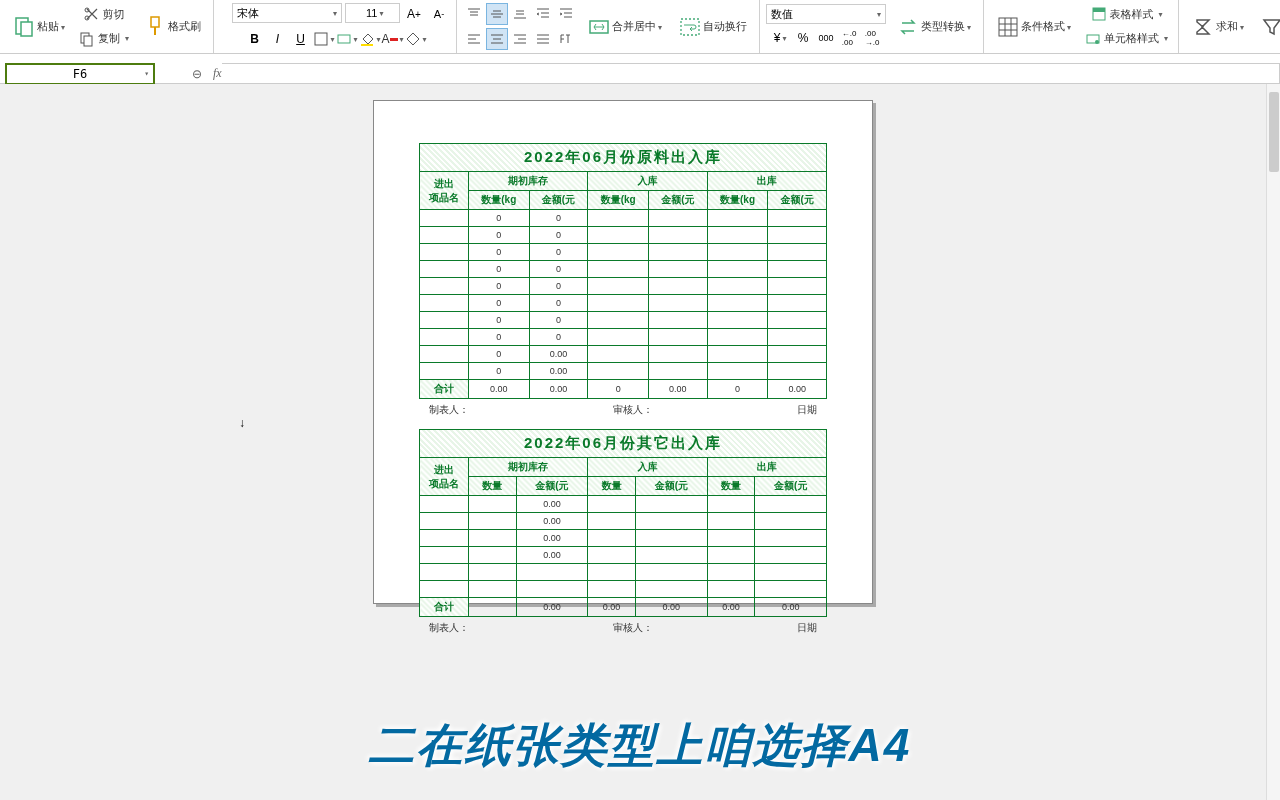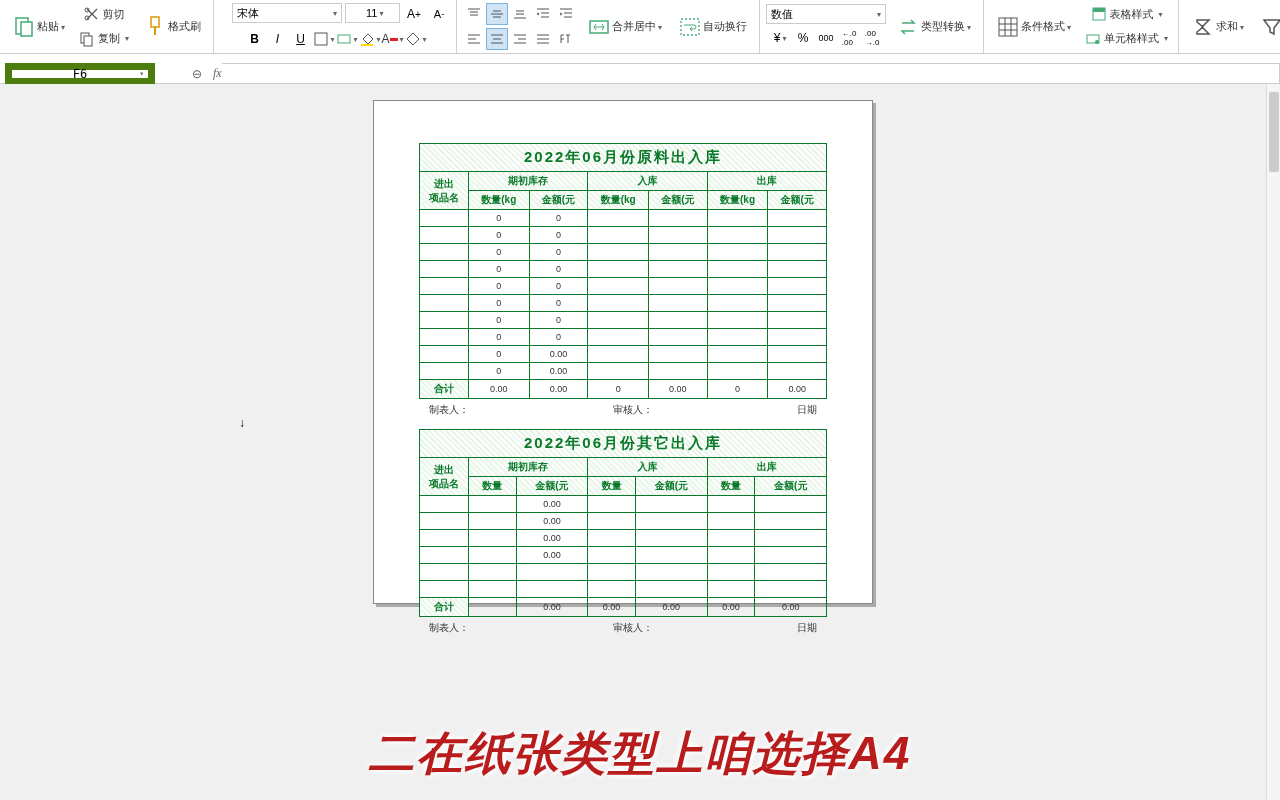--- a/index.html
+++ b/index.html
@@ -18,21 +18,21 @@
 .font-sel { width: 110px; height: 20px; border: 1px solid #ccc; font-size: 11px; padding: 1px 4px; background: #fff; display: flex; align-items: center; justify-content: space-between; }
 .size-sel { width: 55px; height: 20px; border: 1px solid #ccc; font-size: 11px; padding: 1px 20px; background: #fff; display: flex; align-items: center; justify-content: space-between; }
 .num-sel { width: 120px; height: 20px; border: 1px solid #ccc; font-size: 11px; padding: 1px 4px; background: #fff; display: flex; align-items: center; justify-content: space-between; }
 
 .fmt-row { display: flex; gap: 1px; }
 .fmt-btn { width: 22px; height: 22px; display: flex; align-items: center; justify-content: center; cursor: pointer; }
 .fmt-btn.active { background: #d0e4f5; border: 1px solid #7ab5e0; }
 
 
 .formula-bar { height: 30px; border-bottom: 1px solid #ccc; display: flex; align-items: center; background: #fff; padding-top: 10px; }
-.name-box { width: 150px; height: 22px; border: 7px solid #4d7c0f; display: flex; align-items: center; justify-content: center; font-family: monospace; font-size: 12px; margin-left: 5px; position: relative; }
+.name-box { width: 150px; height: 22px; border: 2px solid #4d7c0f; display: flex; align-items: center; justify-content: center; font-family: monospace; font-size: 12px; margin-left: 5px; position: relative; }
 .name-box .drop { position: absolute; right: 4px; }
 .fb-ico { width: 24px; text-align: center; color: #666; cursor: pointer; margin-left: 30px; }
 .fx { font-style: italic; font-family: serif; margin-left: 4px; color: #666; }
 .formula-input { flex: 1; height: 22px; border: 1px solid #ccc; border-left: none; padding: 0 6px; }
 
 
 .sheet-area { position: relative; height: 716px; background: #f0f0f0; overflow: hidden; }
 .paper { position: absolute; left: 373px; top: 16px; width: 500px; height: 504px; background: #fff; border: 1px solid #888; box-shadow: 3px 3px 0 #aaa; }
 .scrollbar-v { position: absolute; right: 0; top: 0; width: 14px; height: 100%; background: #f5f5f5; border-left: 1px solid #ddd; }
 .scroll-thumb { position: absolute; top: 8px; left: 2px; width: 10px; height: 80px; background: #ccc; border-radius: 2px; }
@@ -42,21 +42,21 @@
 .sheet-content { padding: 42px 45px; }
 .tbl-title { text-align: center; font-size: 15px; font-weight: bold; color: #0a7a2a; letter-spacing: 2px; padding: 4px 0; background: repeating-linear-gradient(45deg, #e8f5e8, #e8f5e8 2px, #fff 2px, #fff 4px); border: 1px solid #0a7a2a; border-bottom: none; }
 .tbl { width: 100%; border-collapse: collapse; font-size: 10px; }
 .tbl th, .tbl td { border: 1px solid #0a7a2a; padding: 2px 3px; text-align: center; height: 17px; }
 .tbl th { color: #0a7a2a; font-weight: bold; background: repeating-linear-gradient(45deg, #e8f5e8, #e8f5e8 2px, #fff 2px, #fff 4px); font-size: 10px; }
 .tbl td { color: #333; font-size: 9px; }
 .tbl .hdr-row th { height: 15px; }
 .footer-row { display: flex; justify-content: space-between; font-size: 10px; color: #333; padding: 4px 10px 12px; }
 
 
-.caption { position: absolute; left: 0; right: 0; bottom: 15px; text-align: center; font-size: 46px; font-weight: 900; font-style: italic; color: #b91c1c; text-shadow: 2px 2px 4px #fff, -2px -2px 4px #fff; letter-spacing: 2px; pointer-events: none; }
+.caption { position: absolute; left: 0; right: 0; bottom: 23px; text-align: center; font-size: 46px; font-weight: 900; font-style: italic; color: #0369a1; text-shadow: 2px 2px 4px #fff, -2px -2px 4px #fff; letter-spacing: 2px; pointer-events: none; }
 
 svg { display: block; }
 </style>
 </head>
 <body>
 
 <div class="ribbon">
 
   <div class="ribbon-group">
     <div class="ribbon-col">

